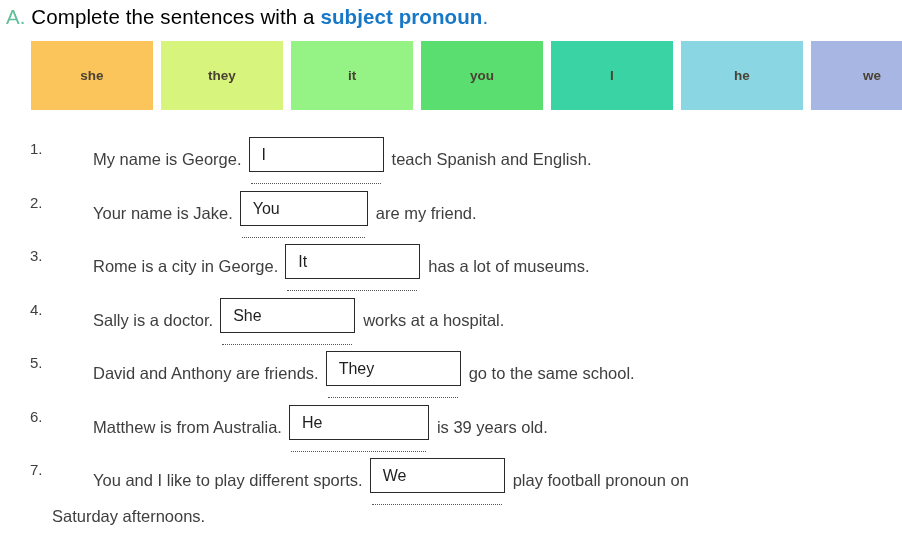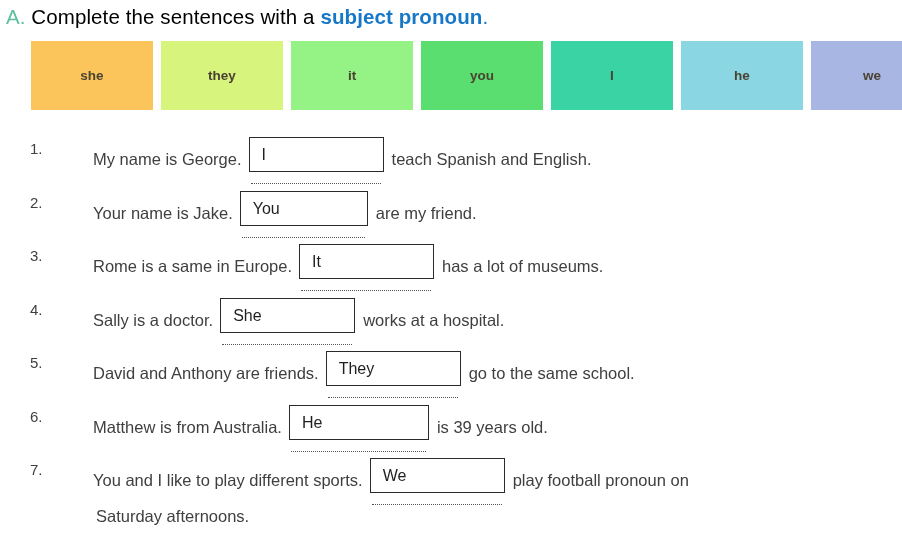--- a/index.html
+++ b/index.html
@@ -109,21 +109,20 @@
     right: 3px;
     bottom: -3px;
     height: 0;
     border-bottom: 1.6px dotted #555;
   }
   .wrapline {
     font-size: 16.5px;
     color: #3f3f3f;
     line-height: 28px;
     padding-left: 0px;
-    margin-left: 44px;
   }
 </style>
 </head>
 <body>
 
 <div class="heading">
   <span class="h-letter">A.</span><span class="h-mid"> Complete the sentences with a </span><span class="h-bold">subject pronoun</span><span class="h-dot">.</span>
 </div>
 
 <div class="wordbank" id="wordbank">
@@ -154,21 +153,21 @@
     <div class="qrow">
       <div class="qnum">1.</div>
       <div class="qbody"><span class="seg pre">My name is George.</span><span class="answer-wrap"><div class="answer-box" style="width: 135px;">I</div></span><span class="seg post">teach Spanish and English.</span></div>
     </div>
     <div class="qrow">
       <div class="qnum">2.</div>
       <div class="qbody"><span class="seg pre">Your name is Jake.</span><span class="answer-wrap"><div class="answer-box" style="width: 128px;">You</div></span><span class="seg post">are my friend.</span></div>
     </div>
     <div class="qrow">
       <div class="qnum">3.</div>
-      <div class="qbody"><span class="seg pre">Rome is a same in Europe.</span><span class="answer-wrap"><div class="answer-box" style="width: 135px;">It</div></span><span class="seg post">has a lot of museums.</span></div>
+      <div class="qbody"><span class="seg pre">Rome is a city in George.</span><span class="answer-wrap"><div class="answer-box" style="width: 135px;">It</div></span><span class="seg post">has a lot of museums.</span></div>
     </div>
     <div class="qrow">
       <div class="qnum">4.</div>
       <div class="qbody"><span class="seg pre">Sally is a doctor.</span><span class="answer-wrap"><div class="answer-box" style="width: 135px;">She</div></span><span class="seg post">works at a hospital.</span></div>
     </div>
     <div class="qrow">
       <div class="qnum">5.</div>
       <div class="qbody"><span class="seg pre">David and Anthony are friends.</span><span class="answer-wrap"><div class="answer-box" style="width: 135px;">They</div></span><span class="seg post">go to the same school.</span></div>
     </div>
     <div class="qrow">

